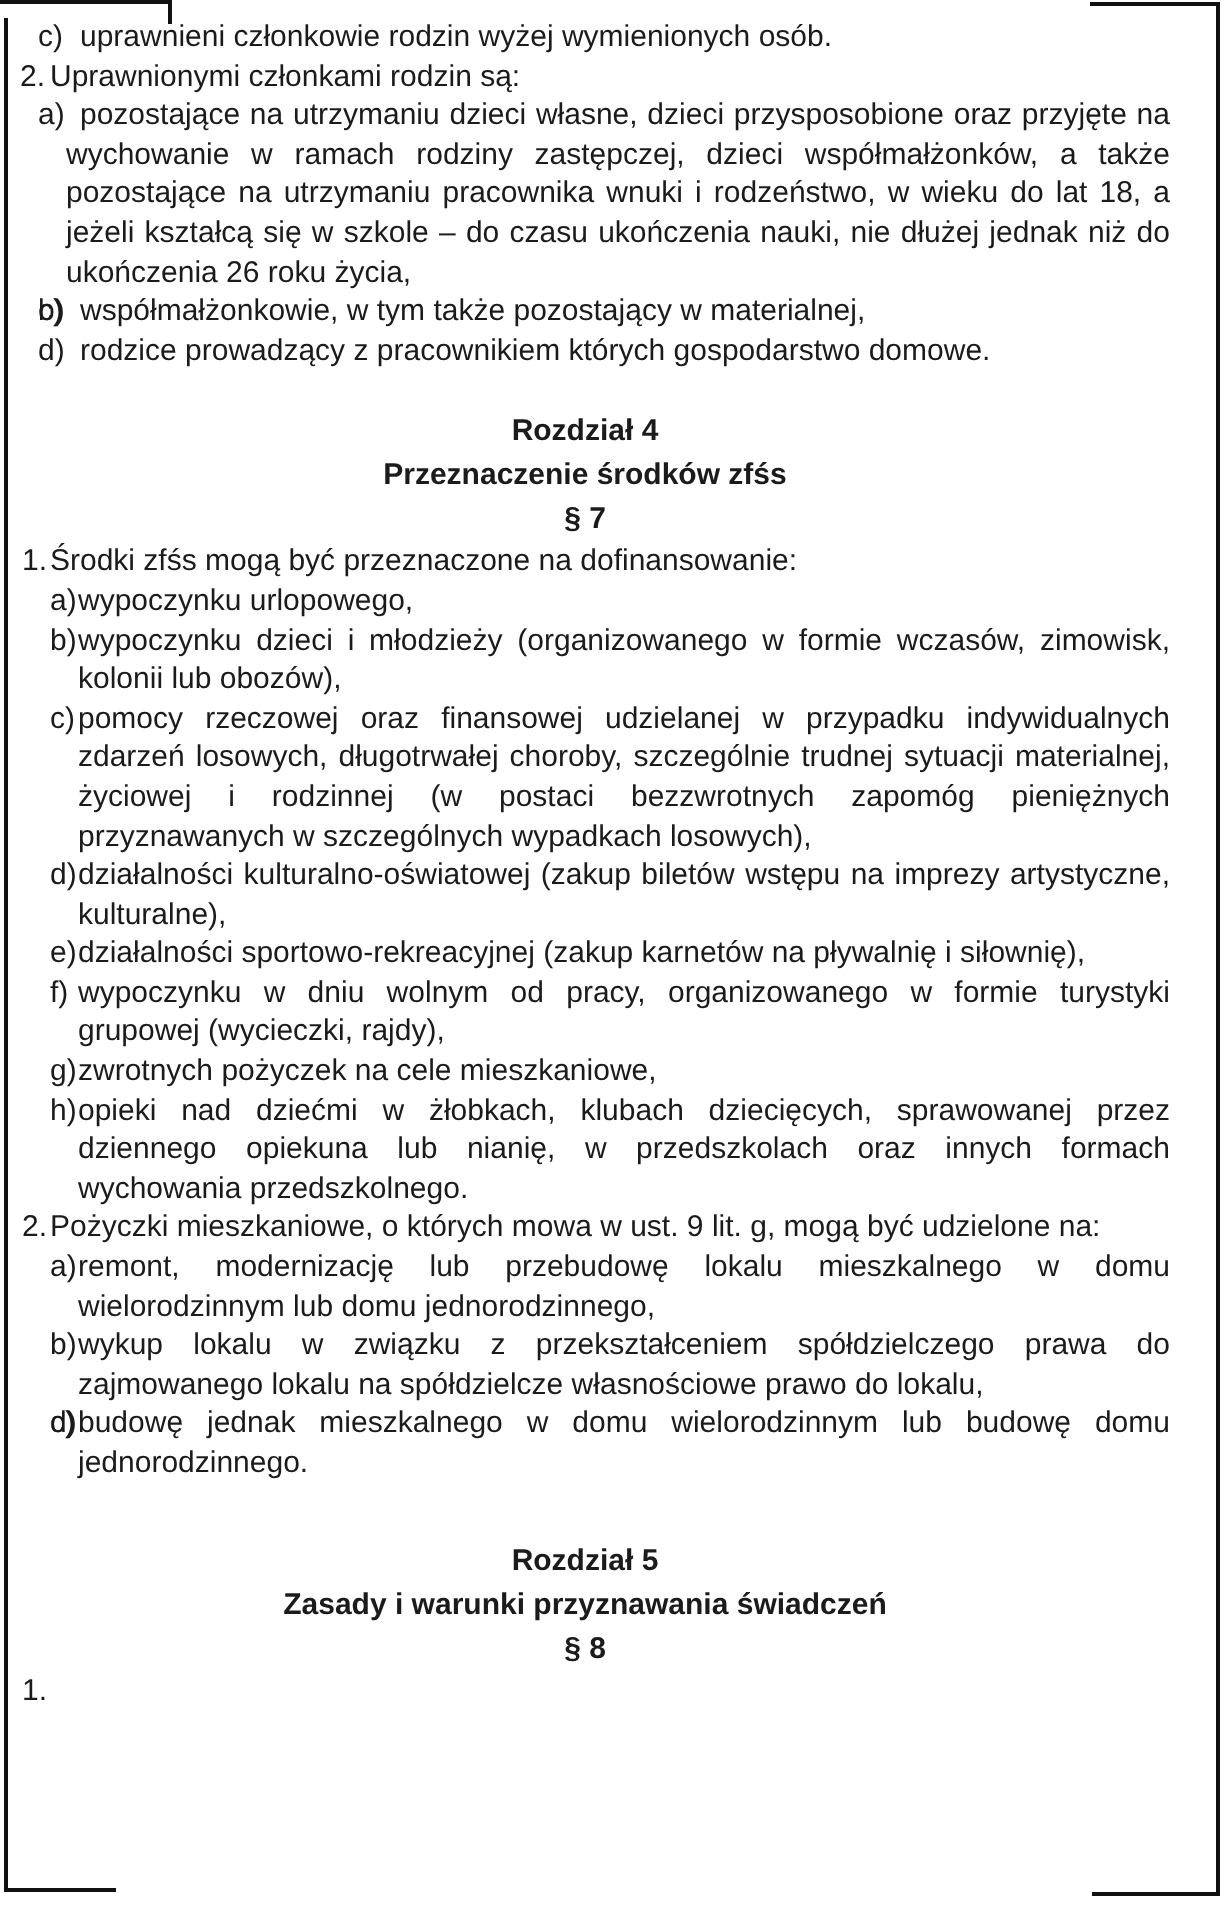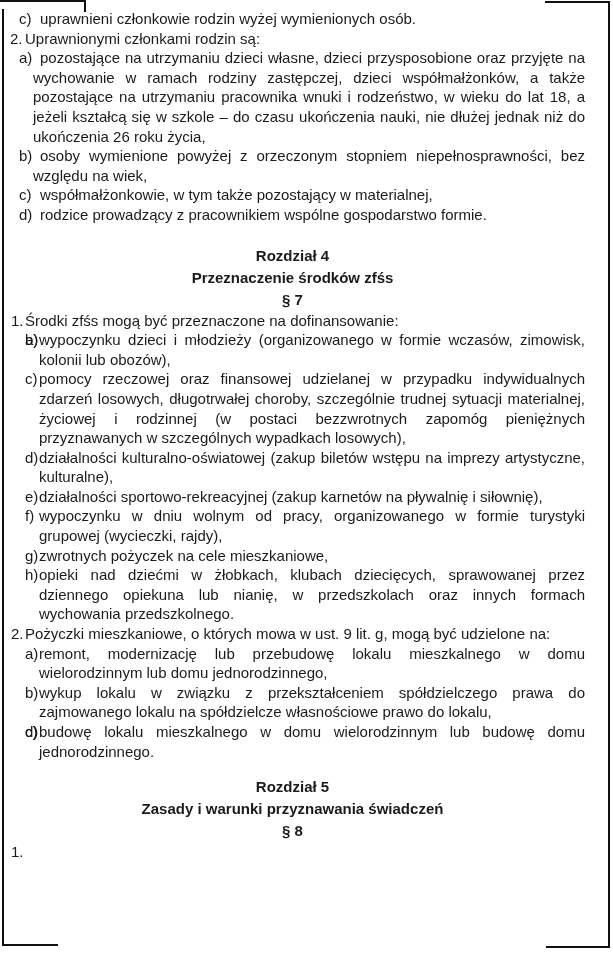--- a/index.html
+++ b/index.html
@@ -53,21 +53,21 @@
   .secB li.num .lbl { left: 11px; }
   .secB li.sub { padding-left: 39px; }
   .secB li.sub .lbl { left: 25px; }
 
   .chapter {
     text-align: center;
     font-weight: bold;
     line-height: 22px;
   }
   .chapter.ch4 { margin-top: 20px; }
-  .chapter.ch5 { margin-top: 15px; }
+  .chapter.ch5 { margin-top: 28px; }
 </style>
 </head>
 <body>
 
 <div class="page">
 
   <div class="frame f-tl"></div>
   <div class="frame f-tl-n"></div>
   <div class="frame f-tr"></div>
   <div class="frame f-left"></div>
@@ -85,45 +85,45 @@
       <li class="num">
         <span class="lbl">2.</span>
         <span class="txt">Uprawnionymi członkami rodzin są:</span>
       </li>
       <li class="sub">
         <span class="lbl">a)</span>
         <span class="txt">pozostające na utrzymaniu dzieci własne, dzieci przysposobione oraz przyjęte na wychowanie w ramach rodziny zastępczej, dzieci współmałżonków, a także pozostające na utrzymaniu pracownika wnuki i rodzeństwo, w wieku do lat 18, a jeżeli kształcą się w szkole – do czasu ukończenia nauki, nie dłużej jednak niż do ukończenia 26 roku życia,</span>
       </li>
       <li class="sub">
         <span class="lbl">b)</span>
-        <span class="txt">osoby wymienione powyżej z orzeczonym stopniem niepełnosprawności, bez względu na wiek,</span>
       </li>
       <li class="sub">
         <span class="lbl">c)</span>
         <span class="txt">współmałżonkowie, w tym także pozostający w materialnej,</span>
       </li>
       <li class="sub">
         <span class="lbl">d)</span>
-        <span class="txt">rodzice prowadzący z pracownikiem wspólne gospodarstwo formie.</span>
+        <span class="txt">rodzice prowadzący z pracownikiem których gospodarstwo domowe.</span>
       </li>
     </ul>
 
     <div class="chapter ch4">
       <div>Rozdział 4</div>
       <div>Przeznaczenie środków zfśs</div>
       <div>§ 7</div>
     </div>
 
     <ul class="doclist secB">
       <li class="num">
         <span class="lbl">1.</span>
         <span class="txt">Środki zfśs mogą być przeznaczone na dofinansowanie:</span>
       </li>
       <li class="sub">
         <span class="lbl">a)</span>
+        <span class="txt">wypoczynku urlopowego,</span>
       </li>
       <li class="sub">
         <span class="lbl">b)</span>
         <span class="txt">wypoczynku dzieci i młodzieży (organizowanego w formie wczasów, zimowisk, kolonii lub obozów),</span>
       </li>
       <li class="sub">
         <span class="lbl">c)</span>
         <span class="txt">pomocy rzeczowej oraz finansowej udzielanej w przypadku indywidualnych zdarzeń losowych, długotrwałej choroby, szczególnie trudnej sytuacji materialnej, życiowej i rodzinnej (w postaci bezzwrotnych zapomóg pieniężnych przyznawanych w szczególnych wypadkach losowych),</span>
       </li>
       <li class="sub">
@@ -156,21 +156,21 @@
       </li>
       <li class="sub">
         <span class="lbl">b)</span>
         <span class="txt">wykup lokalu w związku z przekształceniem spółdzielczego prawa do zajmowanego lokalu na spółdzielcze własnościowe prawo do lokalu,</span>
       </li>
       <li class="sub">
         <span class="lbl">c)</span>
       </li>
       <li class="sub">
         <span class="lbl">d)</span>
-        <span class="txt">budowę lokalu mieszkalnego w domu wielorodzinnym lub budowę domu jednorodzinnego.</span>
+        <span class="txt">budowę jednak mieszkalnego w domu wielorodzinnym lub budowę domu jednorodzinnego.</span>
       </li>
     </ul>
 
     <div class="chapter ch5">
       <div>Rozdział 5</div>
       <div>Zasady i warunki przyznawania świadczeń</div>
       <div>§ 8</div>
     </div>
 
     <ul class="doclist secB">

